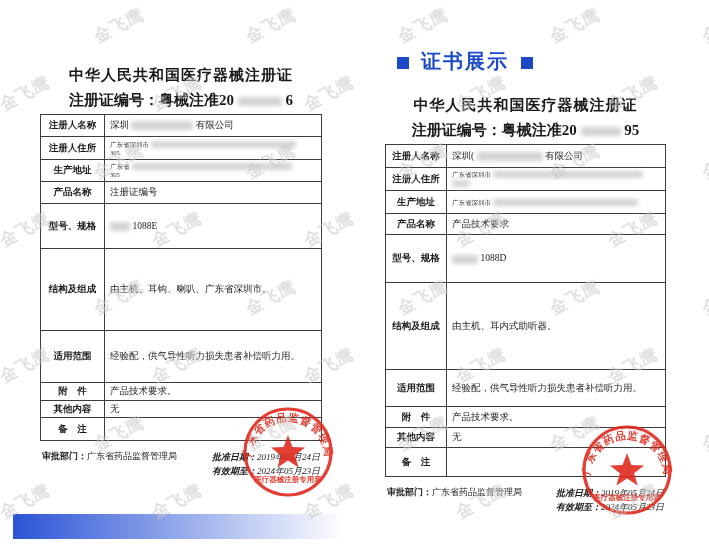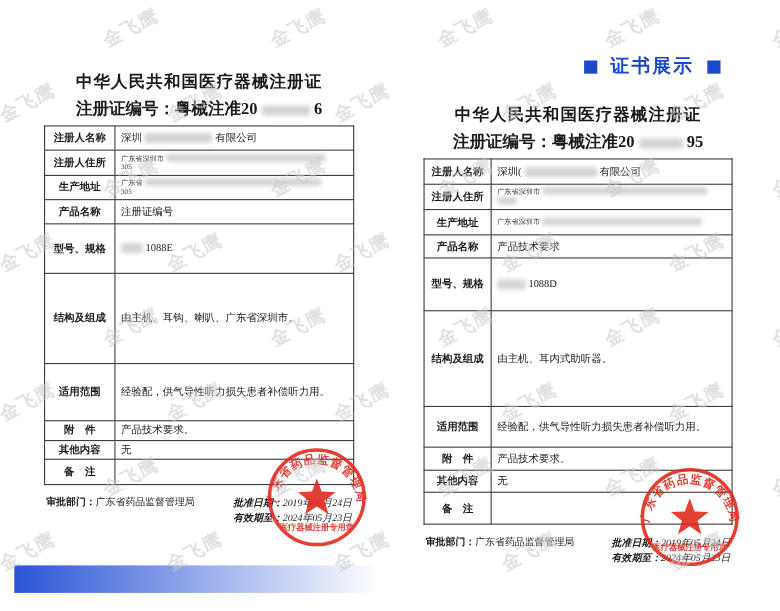--- a/index.html
+++ b/index.html
@@ -2,22 +2,22 @@
 <html><head>
 <meta charset="utf-8">
 <style>
   html,body{margin:0;padding:0;}
   .page{
     position:relative;width:709px;height:555px;background:#ffffff;
     overflow:hidden;font-family:"Liberation Serif", serif;color:#1a1a1a;
   }
   
   .section-header{
-    position:absolute;top:48px;left:385px;width:282px;text-align:right;
-    font-family:"Liberation Sans", sans-serif;font-weight:bold;font-size:17px;
+    position:absolute;top:48px;left:385px;width:282px;text-align:left;
+    font-family:"Liberation Sans", sans-serif;font-weight:bold;font-size:20px;
     color:#1b49c8;letter-spacing:2px;
   }
   .sq{display:inline-block;width:12px;height:12px;background:#1b49c8;margin:0 12px;vertical-align:middle;}
   
   .cert{position:absolute;}
   .cert-left{top:65px;left:40px;width:282px;}
   .cert-right{top:95px;left:385px;width:281px;}
   .cert-title{font-weight:bold;font-size:15px;text-align:center;letter-spacing:1px;line-height:20px;}
   .cert-no{font-size:15px;font-weight:bold;text-align:center;margin-top:9px;line-height:12px;}
   table.cert-table{border-collapse:collapse;width:100%;table-layout:fixed;margin-top:8px;}

